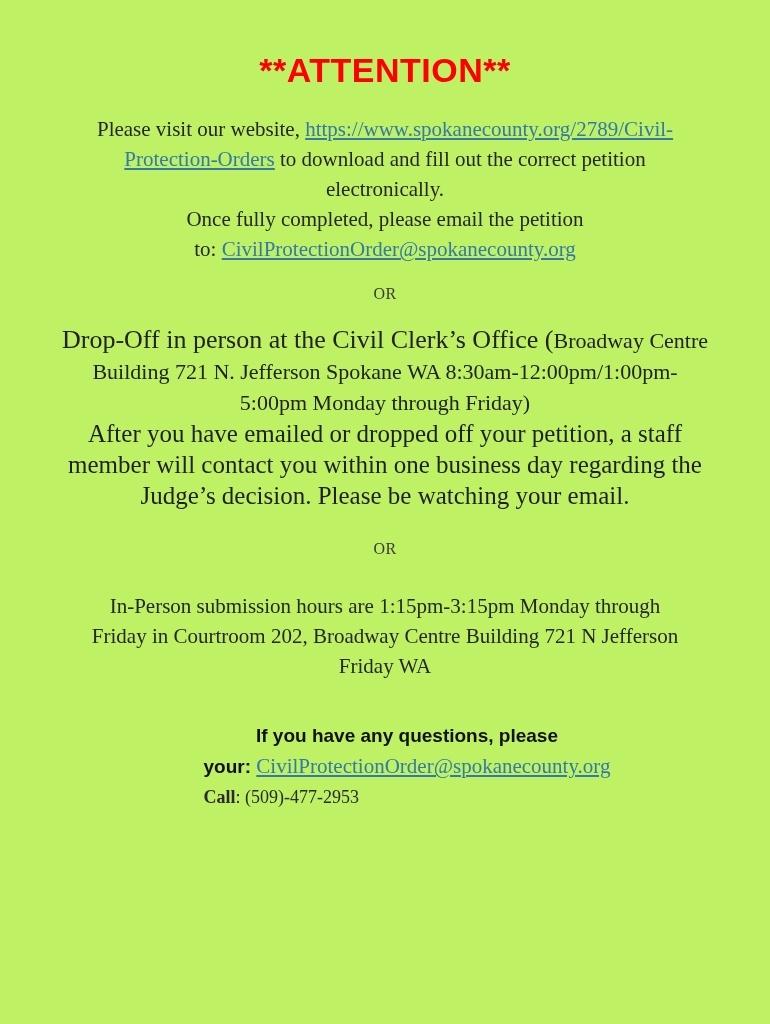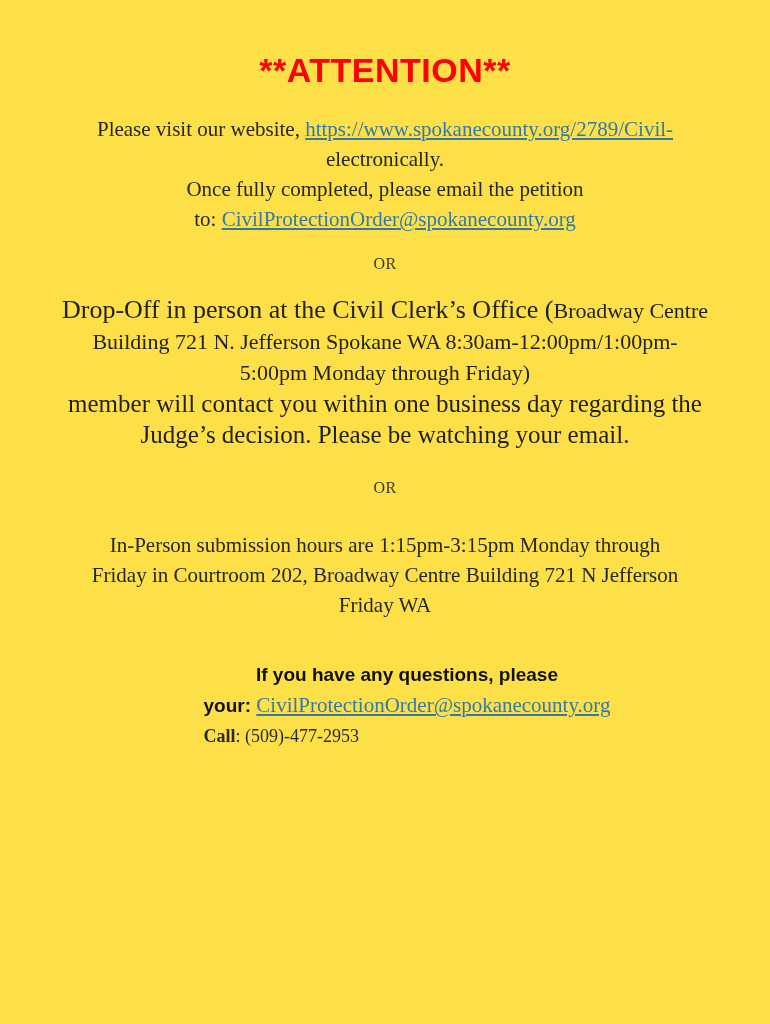--- a/index.html
+++ b/index.html
@@ -6,21 +6,21 @@
   html, body { background: #ffffff; }
   body {
     width: 770px; height: 1024px;
     font-family: "Liberation Serif", serif;
     color: #212121;
     overflow: hidden;
   }
   .page {
     width: 770px; height: 1024px;
     padding-top: 50px;
-    background: #fde047;
+    background: #bef264;
   }
   .line { text-align: center; white-space: nowrap; }
 
   .title {
     text-align: center;
     font-family: "Liberation Sans", sans-serif;
     font-weight: 700;
     font-size: 34px;
     line-height: 40px;
     color: #fe0000;
@@ -117,34 +117,36 @@
 </head>
 <body>
 
 <div class="page">
 
   <div class="title">**ATTENTION**</div>
 
 
   <div class="electronic">
     <div class="line"><span>Please visit our website, </span><a class="doc-link">https://www.spokanecounty.org/2789/Civil-</a></div>
+    <div class="line"><a class="doc-link">Protection-Orders</a><span> to download and fill out the correct petition</span></div>
     <div class="line">electronically.</div>
     <div class="line">Once fully completed, please email the petition</div>
     <div class="line"><span>to: </span><a class="doc-link">CivilProtectionOrder@spokanecounty.org</a></div>
   </div>
 
   <div class="or">OR</div>
 
   <div class="dropoff">
     <div class="line"><span class="big">Drop-Off in person at the Civil Clerk’s Office (</span><span>Broadway Centre</span></div>
     <div class="line">Building 721 N. Jefferson Spokane WA 8:30am-12:00pm/1:00pm-</div>
     <div class="line">5:00pm Monday through Friday)</div>
   </div>
 
   <div class="afternote">
+    <div class="line">After you have emailed or dropped off your petition, a staff</div>
     <div class="line">member will contact you within one business day regarding the</div>
     <div class="line">Judge’s decision. Please be watching your email.</div>
   </div>
 
   <div class="or or2">OR</div>
 
   <div class="inperson">
     <div class="line">In-Person submission hours are 1:15pm-3:15pm Monday through</div>
     <div class="line">Friday in Courtroom 202, Broadway Centre Building 721 N Jefferson</div>
     <div class="line">Friday WA</div>

